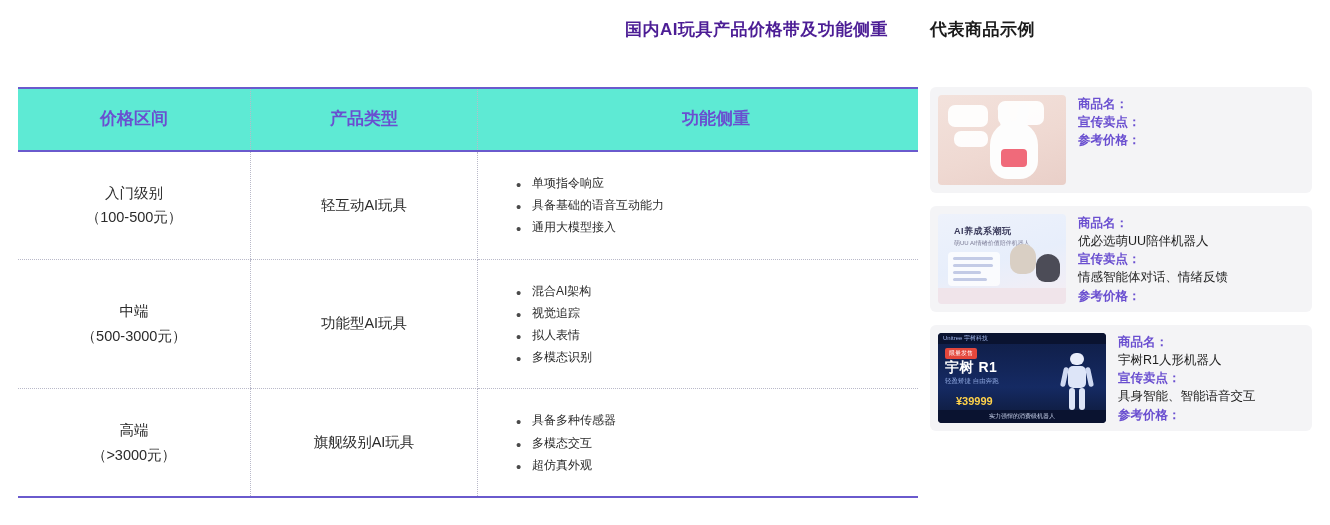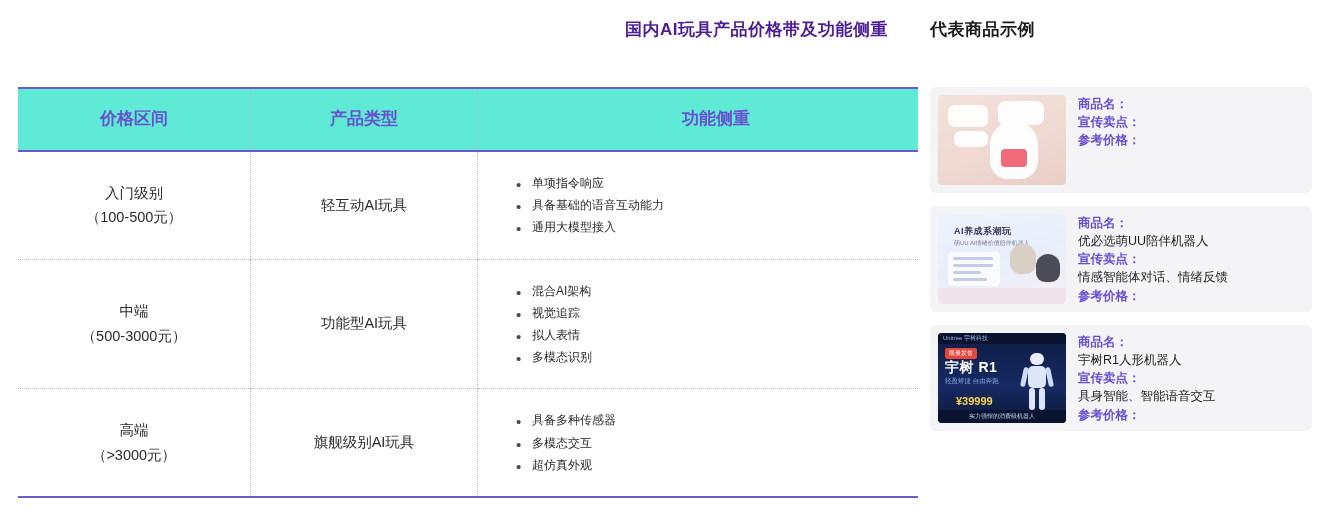--- a/index.html
+++ b/index.html
@@ -229,20 +229,21 @@
   .thumb2 .ground {
     position: absolute;
     left: 0; bottom: 0;
     width: 100%; height: 16px;
     background: #f0e4ea;
   }
 
   
   .thumb3 {
     background: linear-gradient(180deg,#0f1d45 0%, #152a63 60%, #0d1836 100%);
+    padding-left: 40px;
   }
   .thumb3 .topbar {
     position: absolute; left: 0; top: 0;
     width: 100%; height: 11px;
     background: #0a1330;
     color: #9fb4e8;
     font-size: 6px;
     line-height: 11px;
     padding-left: 5px;
     box-sizing: border-box;

